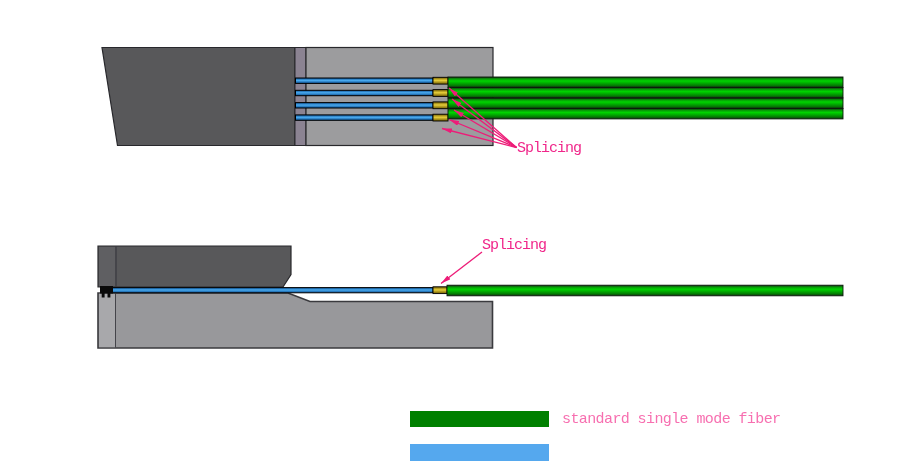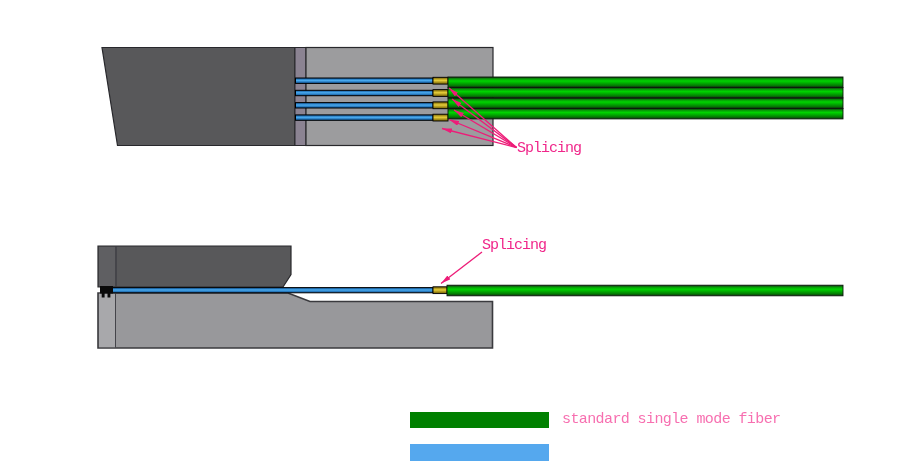--- a/index.html
+++ b/index.html
@@ -14,21 +14,21 @@
   .anno{
     position:absolute;
     font:15px/17px "Liberation Mono","DejaVu Sans Mono",monospace;
     letter-spacing:-1px;
     color:var(--annotation-pink,#f0268a);
     white-space:nowrap;
   }
   .anno-top{left:517px;top:140px;}
   .anno-side{left:482px;top:237px;}
   .legend{position:absolute;left:398px;top:411px;width:420px;}
-  .legend-row{position:absolute;left:0;display:flex;align-items:center;padding-left:12px;}
+  .legend-row{position:absolute;left:0;display:flex;padding-left:12px;}
   .legend-row.row-0{top:0;}
   .legend-row.row-1{top:33px;}
   .swatch{width:139px;height:16px;flex:0 0 139px;}
   .legend-row.row-1 .swatch{height:17px;}
   .legend-label{
     margin-left:13px;
     font:15px/17px "Liberation Mono","DejaVu Sans Mono",monospace;
     letter-spacing:-0.6px;
     color:var(--legend-text-pink,#f76fb0);
     white-space:nowrap;

